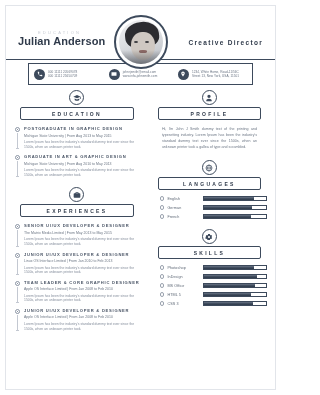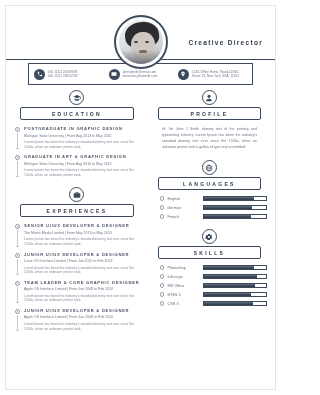--- a/index.html
+++ b/index.html
@@ -146,20 +146,24 @@
 <body>
 
 <div class="page">
  <div class="sheet">
 
   <div class="header">
     <div class="hdr-rule top"></div>
     <div class="hdr-band"></div>
     <div class="hdr-rule bot"></div>
 
+    <div class="name-block">
+      <div class="name-ghost">EDUCATION</div>
+      <div class="name">Julian Anderson</div>
+    </div>
 
     <div class="role-block">
       <div class="role">Creative Director</div>
     </div>
 
     <div class="photo-wrap">
       <div class="photo">
         <div class="hair"></div>
         <div class="face"></div>
         <div class="eye l"></div>

